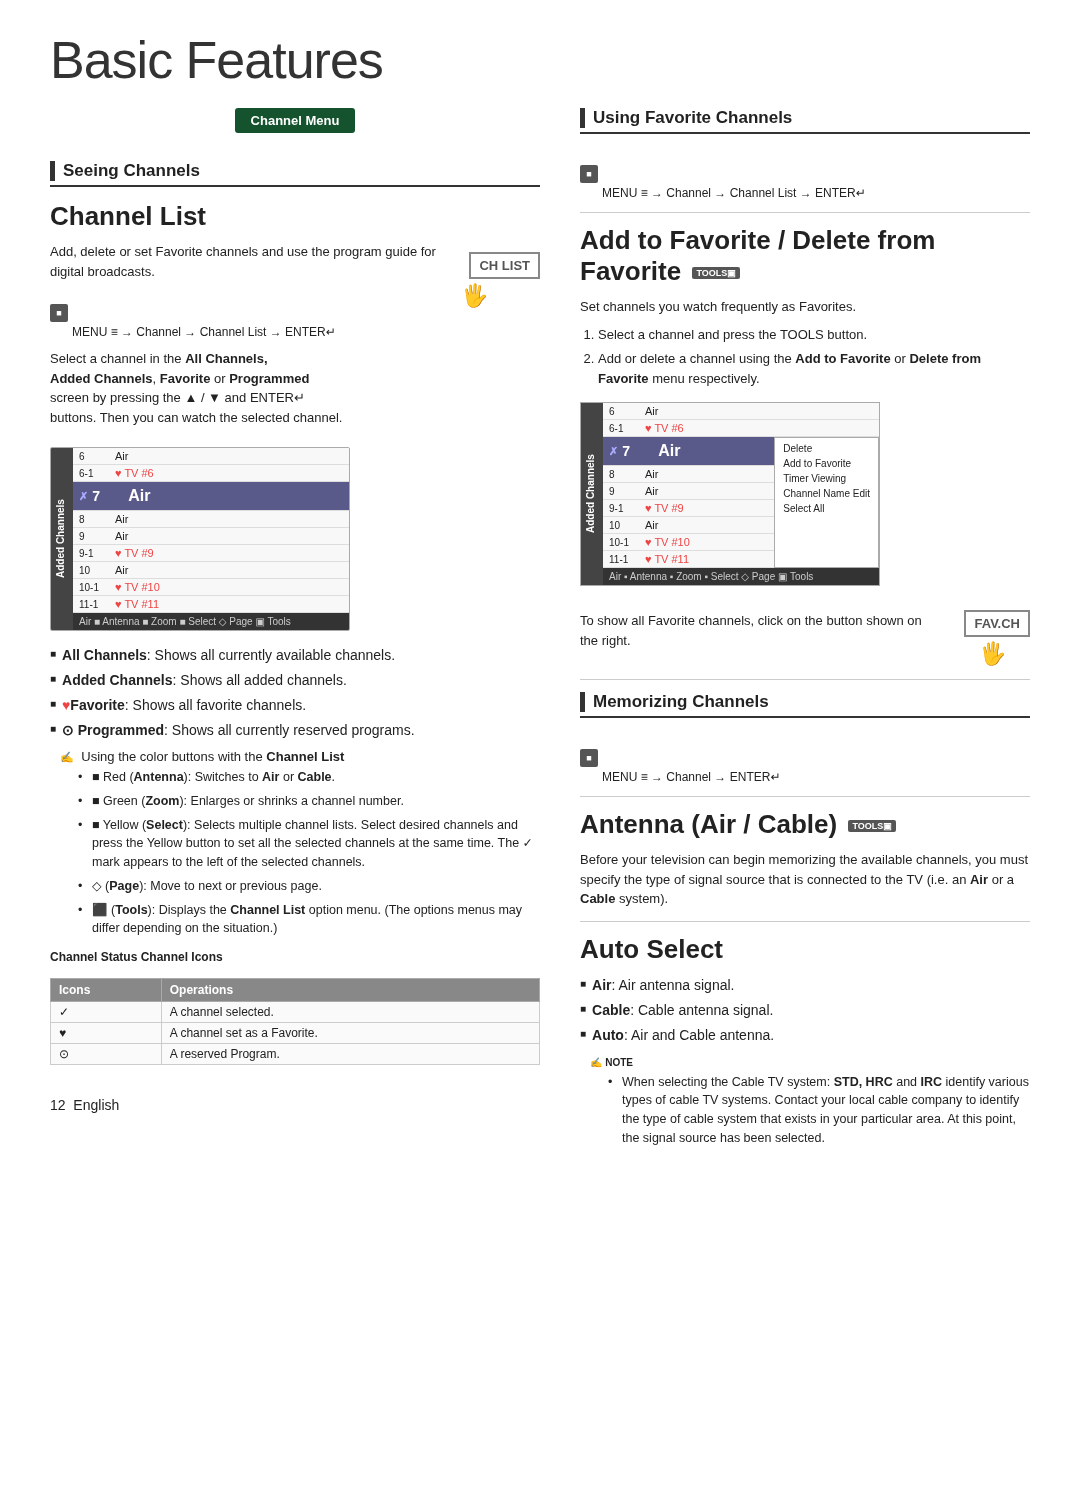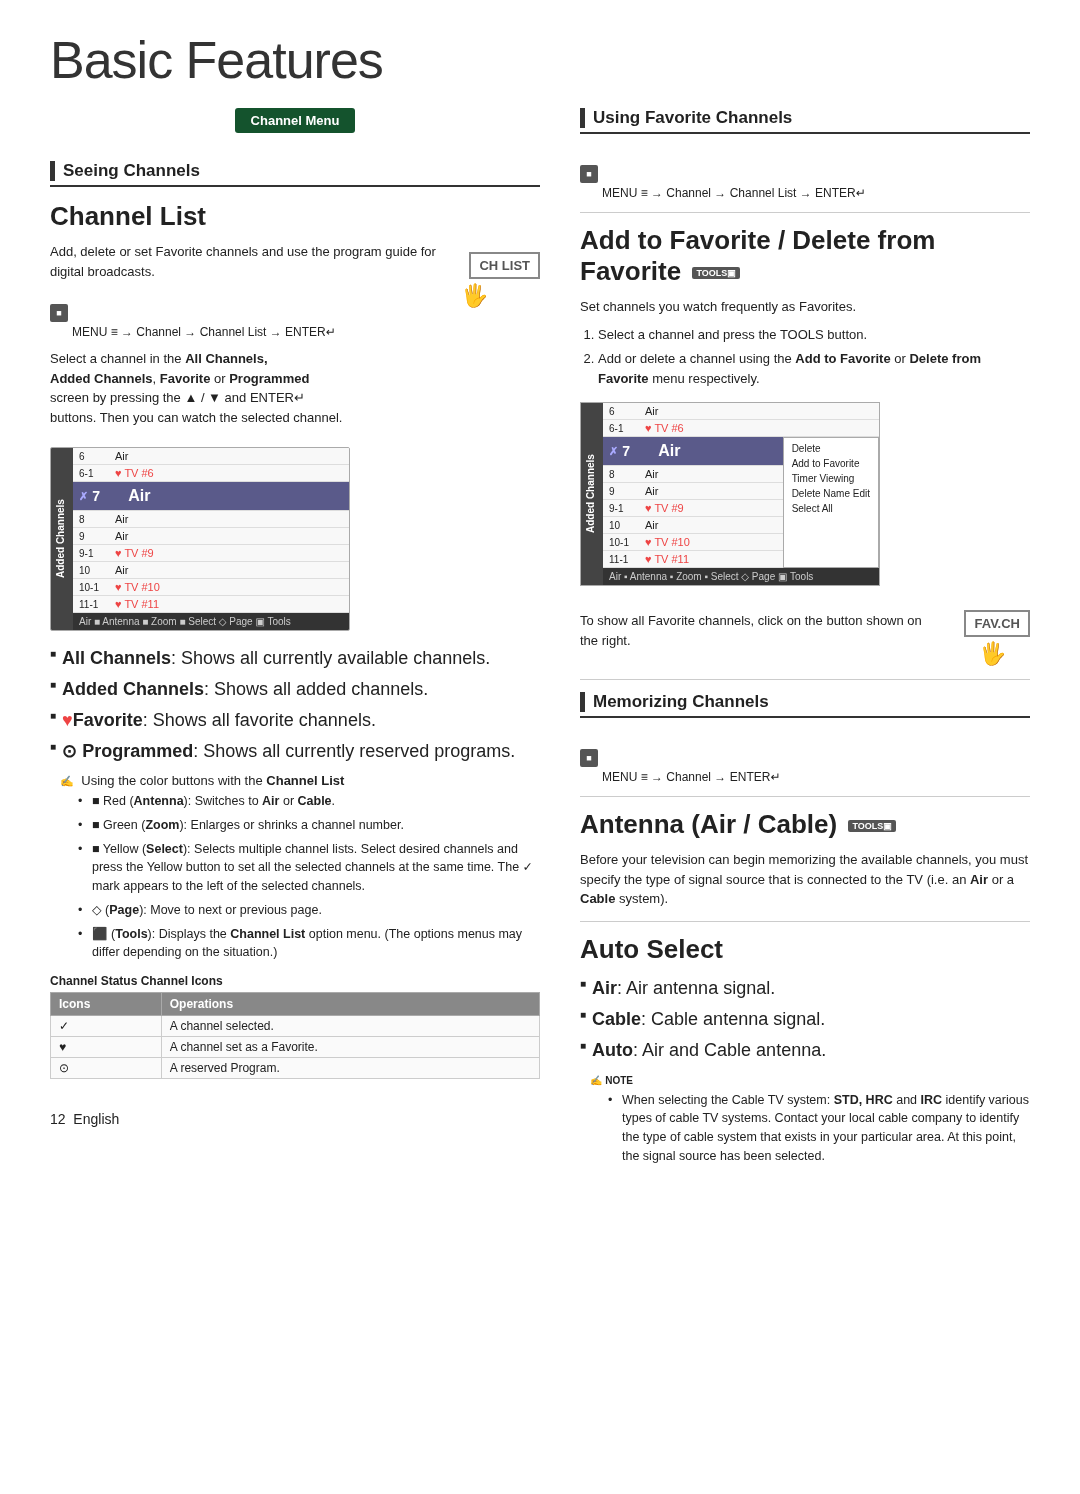--- a/index.html
+++ b/index.html
@@ -161,21 +161,21 @@
       cursor: pointer;
     }
     .bullet-list {
       list-style: none;
       margin: 8px 0;
     }
     .bullet-list li {
       display: flex;
       align-items: flex-start;
       margin-bottom: 4px;
-      font-size: 18px;
+      font-size: 14px;
       line-height: 1.5;
     }
     .bullet-list li::before {
       content: "■";
       margin-right: 6px;
       margin-top: 1px;
       font-size: 10px;
       flex-shrink: 0;
     }
     .note-section {
@@ -201,21 +201,21 @@
       padding-left: 14px;
     }
     .sub-bullets li::before {
       content: "•";
       position: absolute;
       left: 0;
     }
     .status-table {
       width: 100%;
       border-collapse: collapse;
-      margin-top: 4px;
+      margin-top: 14px;
       font-size: 12px;
     }
     .status-table th {
       background: #888;
       color: #fff;
       padding: 4px 8px;
       text-align: left;
       border: 1px solid #aaa;
     }
     .status-table td {
@@ -507,21 +507,21 @@
                 </div>
                 <div class="screen-row">
                   <span class="ch-num">11-1</span>
                     <span class="ch-name" style="color:#e44;">♥ TV #11</span>
                 </div>
               </div>
               <div class="fav-context-menu">
                 <div>Delete</div>
                 <div>Add to Favorite</div>
                 <div>Timer Viewing</div>
-                <div>Delete Name Edit</div>
+                <div>Channel Name Edit</div>
                 <div>Select All</div>
               </div>
             </div>
             <div class="screen-toolbar">Air  ▪ Antenna  ▪ Zoom  ▪ Select  ◇ Page  ▣ Tools</div>
           </div>
         </div>
       </div>
     </div>
 
     <div style="display:flex; align-items:center; gap:16px; margin-bottom:12px;">

